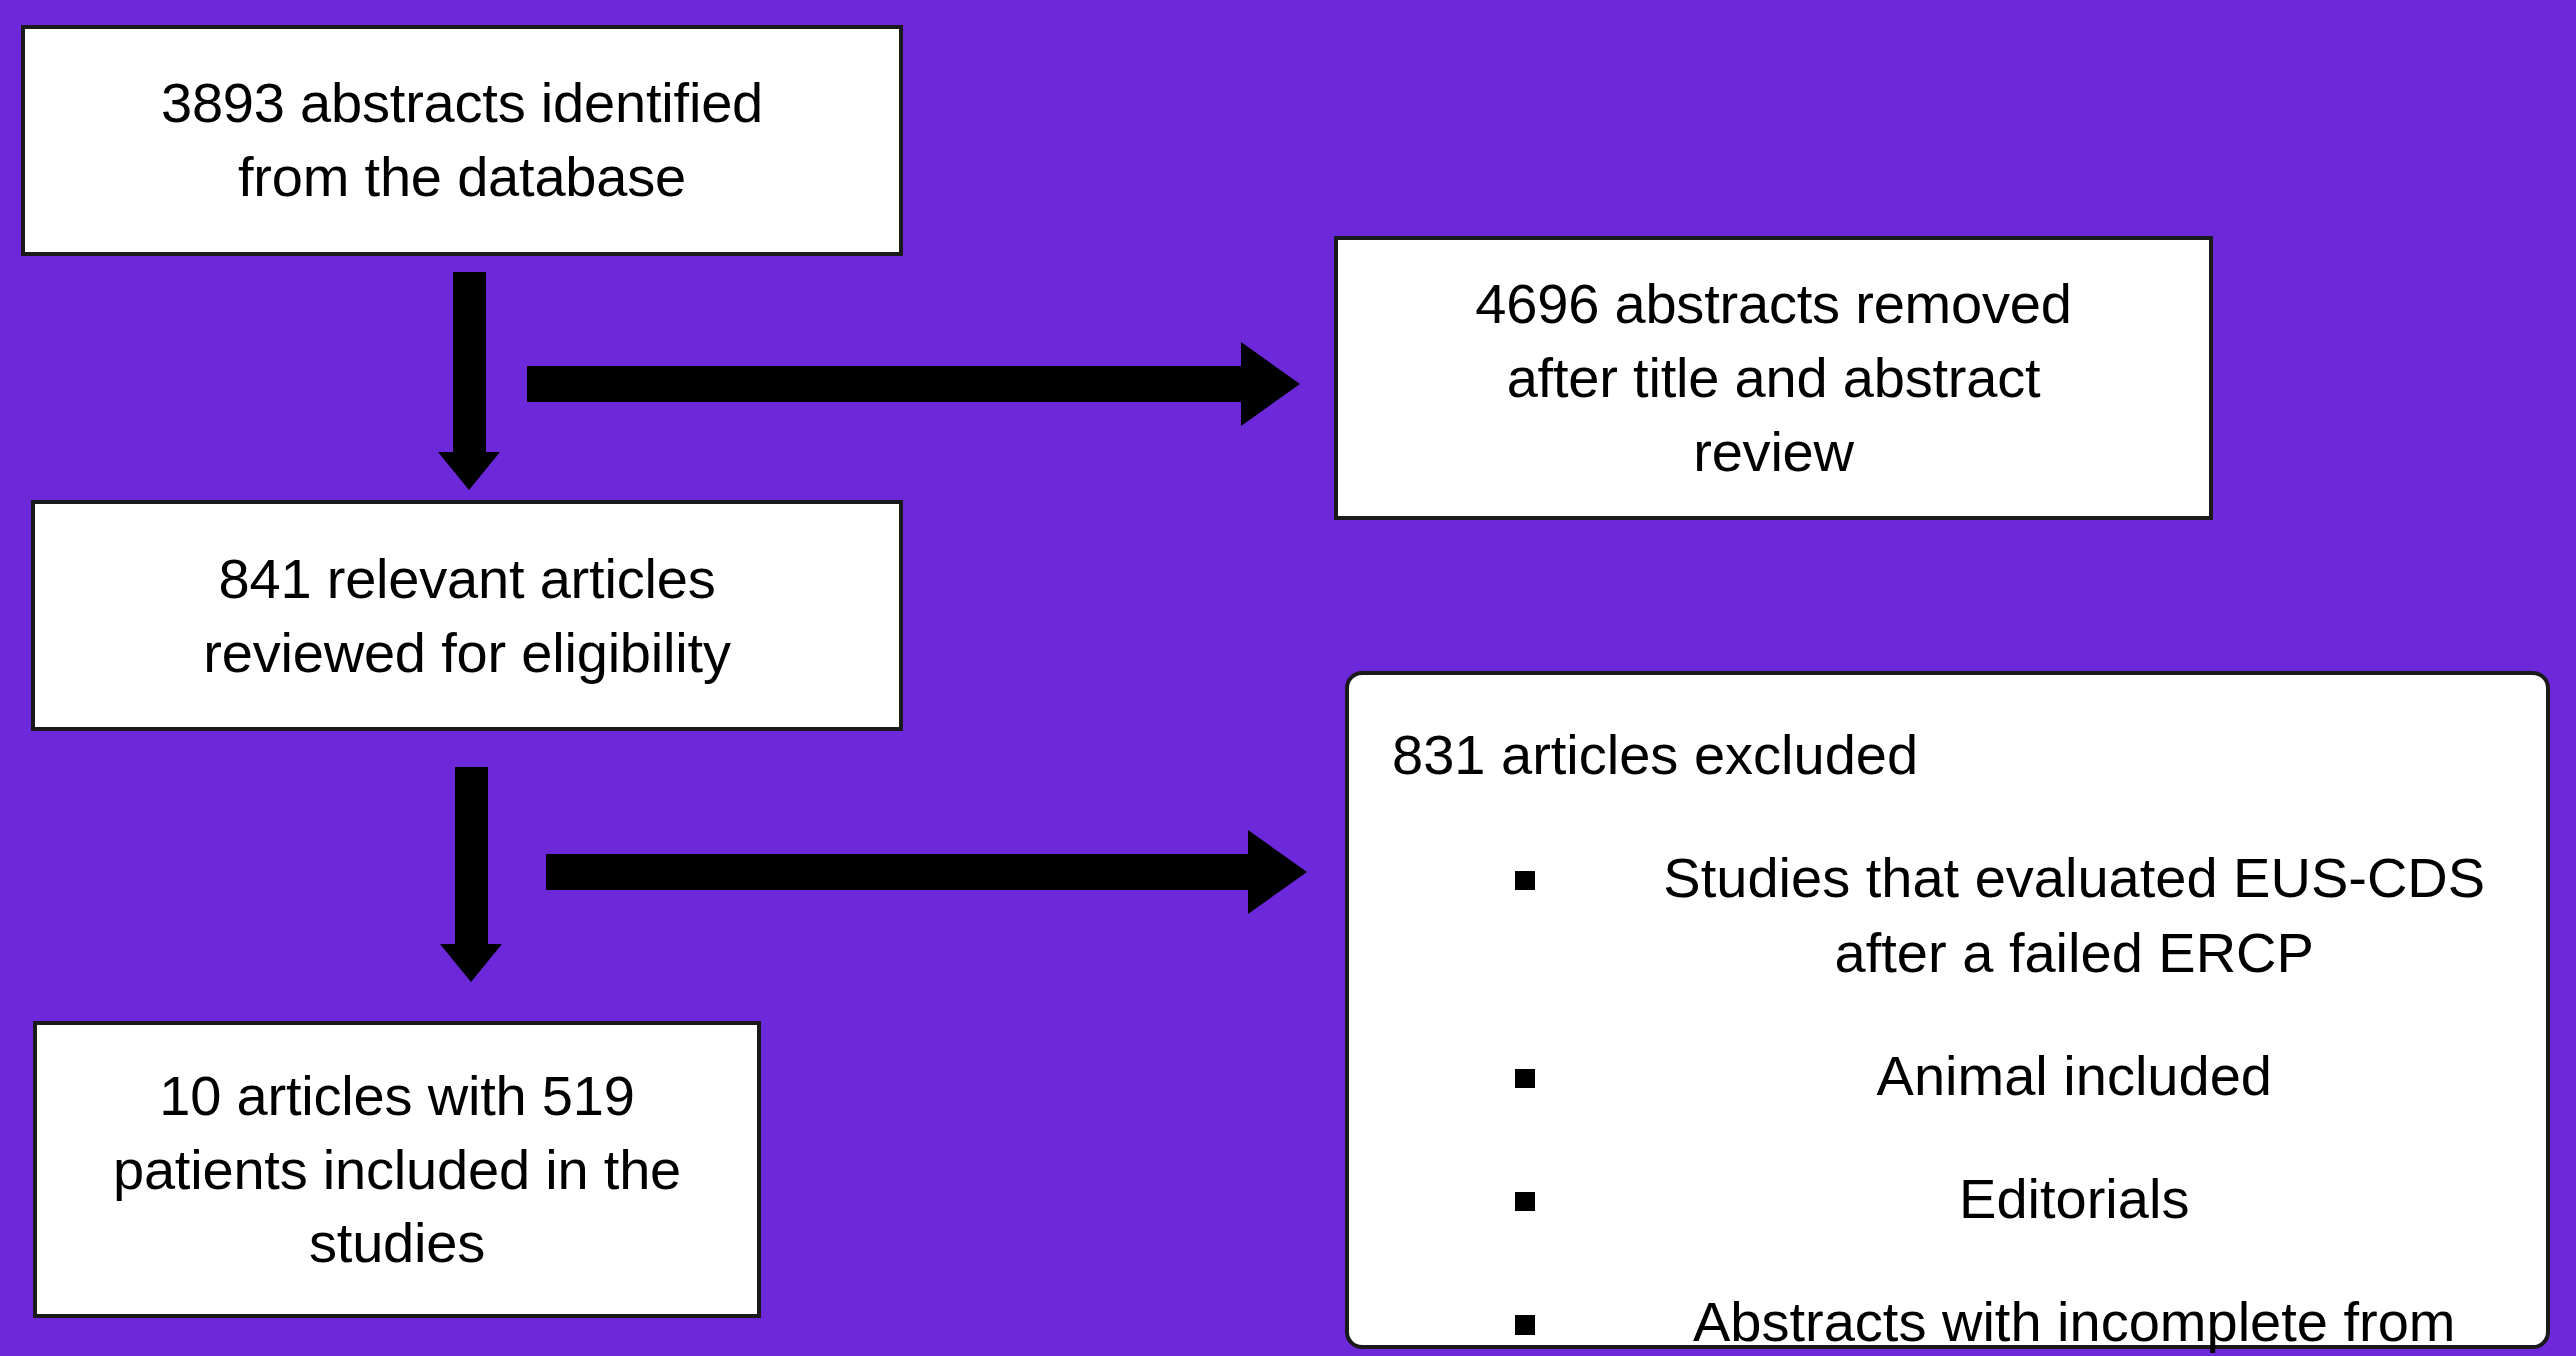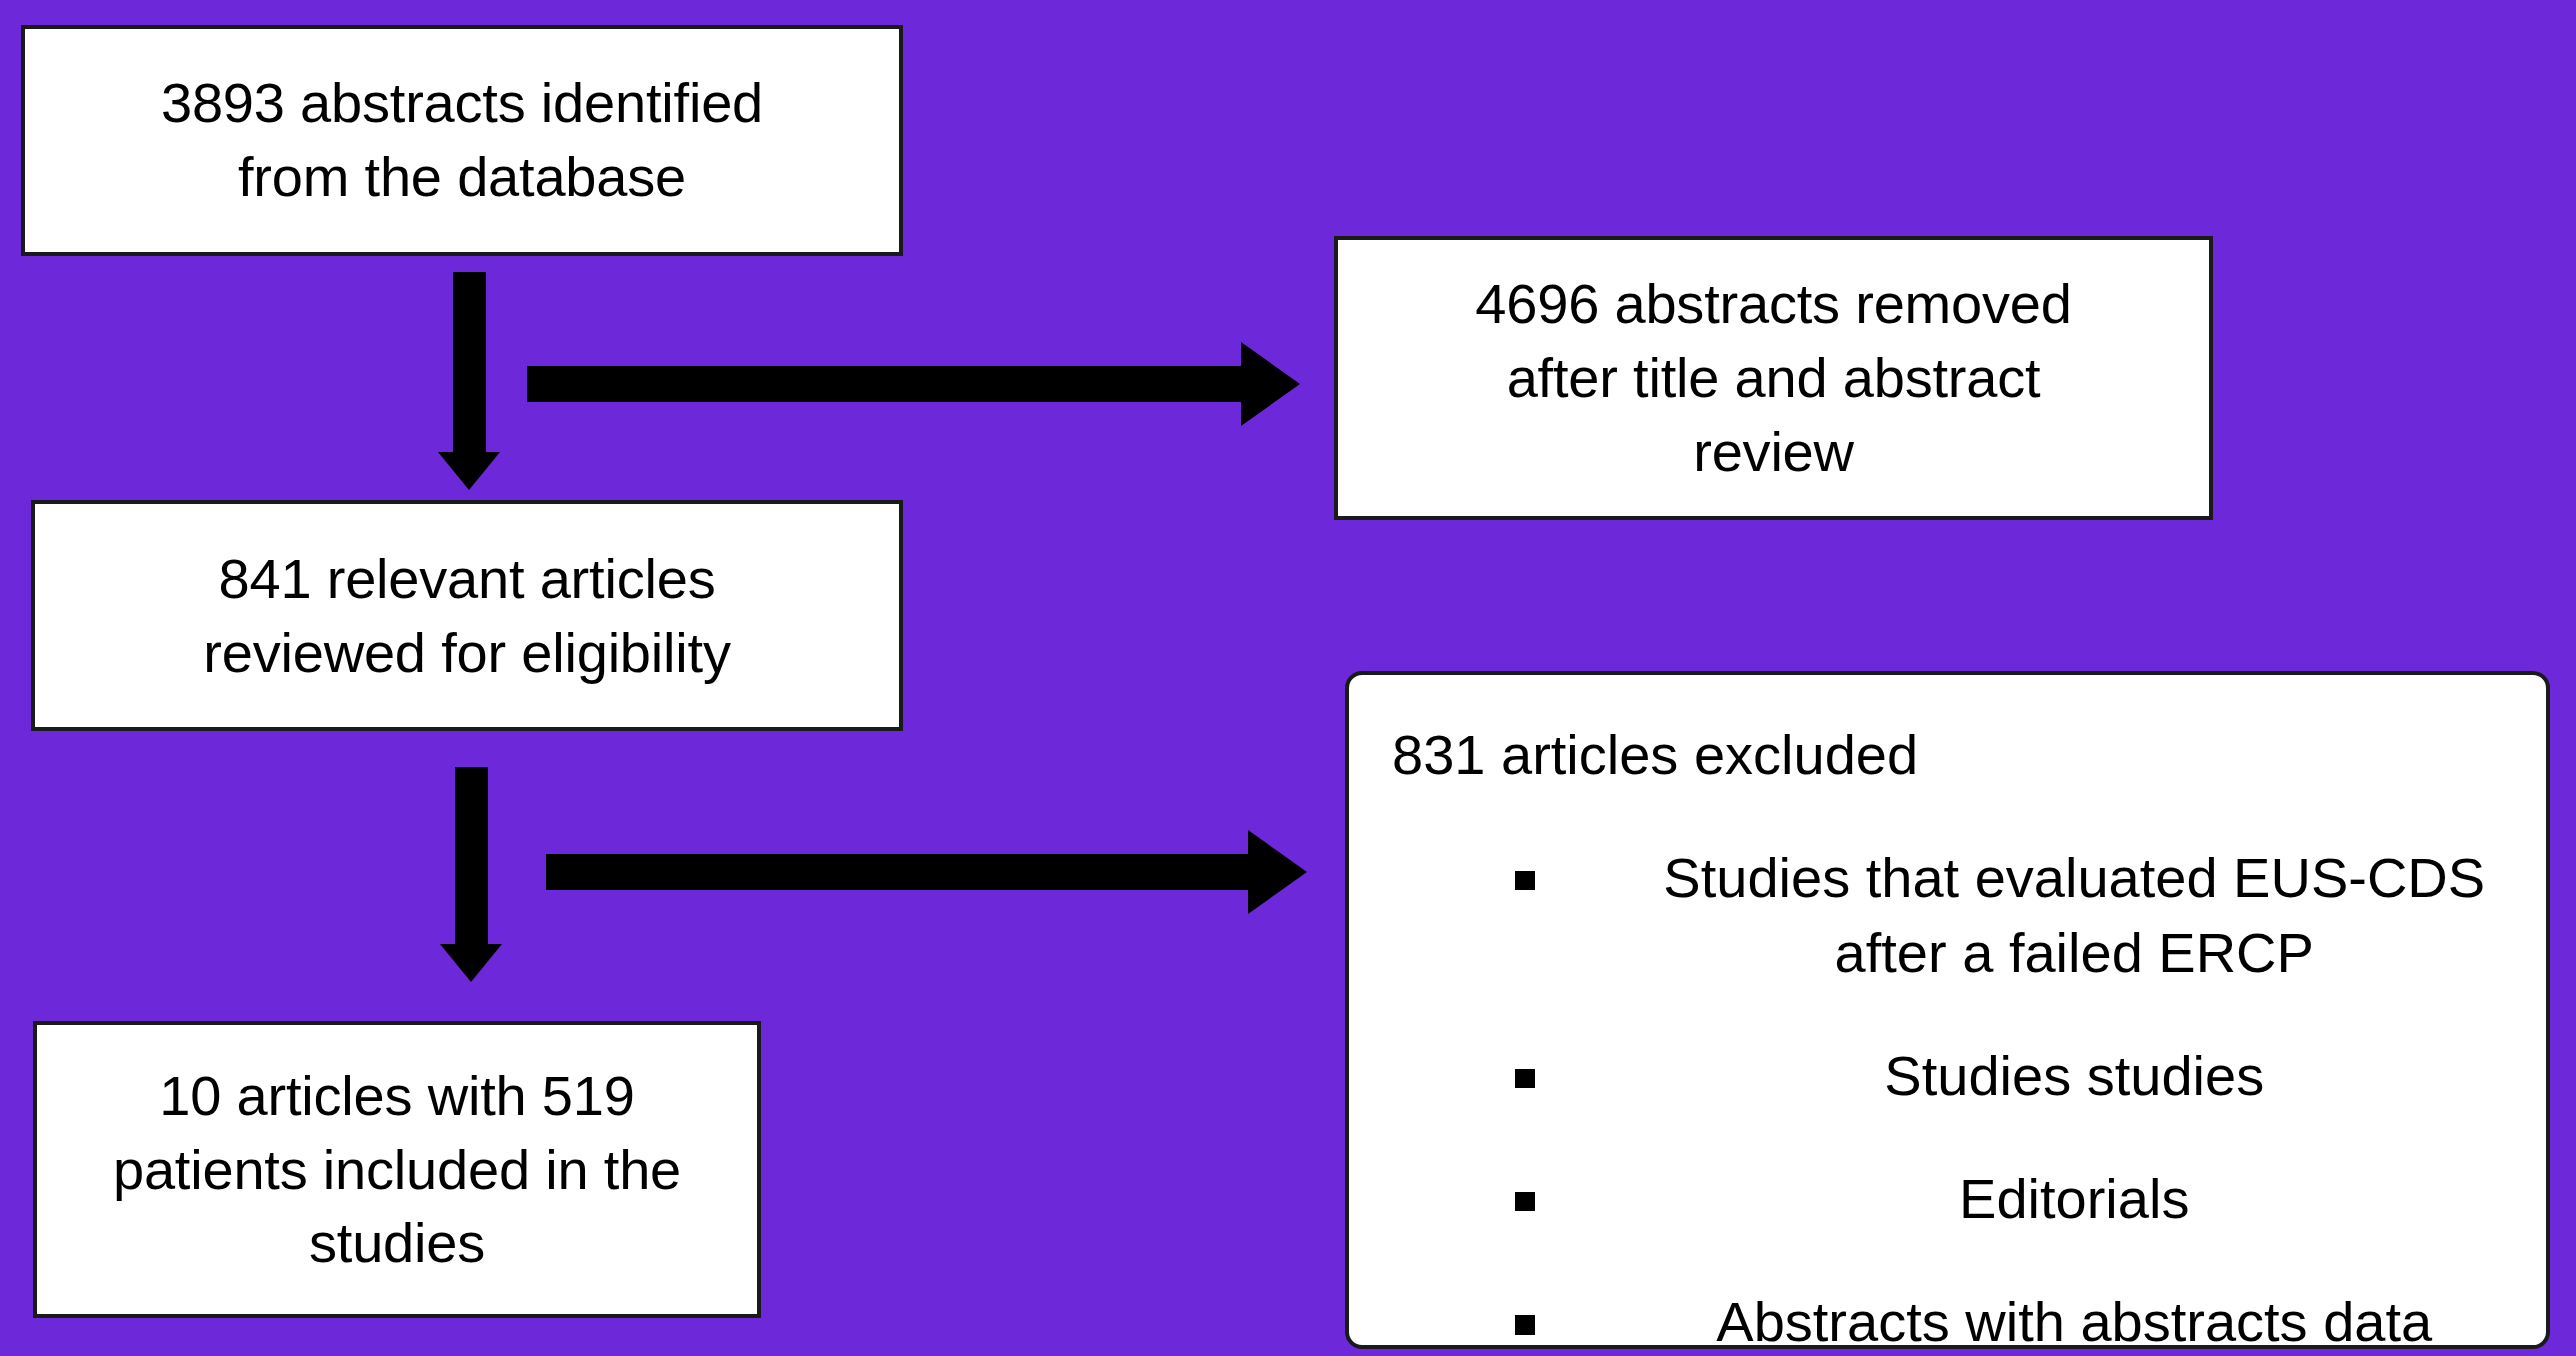--- a/index.html
+++ b/index.html
@@ -177,29 +177,29 @@
 
   <div class="flow-box" id="box-excluded">
     <div class="excl-heading">831 articles excluded</div>
     <ul class="excl-list">
       <li class="excl-item">
         <span class="excl-bullet"></span>
         <span>Studies that evaluated EUS-CDS after a failed ERCP</span>
       </li>
       <li class="excl-item">
         <span class="excl-bullet"></span>
-        <span>Studies studies</span>
+        <span>Animal included</span>
       </li>
       <li class="excl-item">
         <span class="excl-bullet"></span>
         <span>Editorials</span>
       </li>
       <li class="excl-item">
         <span class="excl-bullet"></span>
-        <span>Abstracts with abstracts data</span>
+        <span>Abstracts with incomplete from</span>
       </li>
     </ul>
   </div>
 
   <div class="flow-box" id="box-included">
     <div class="box-text">10 articles with 519
 patients included in the
 studies</div>
   </div>
 

